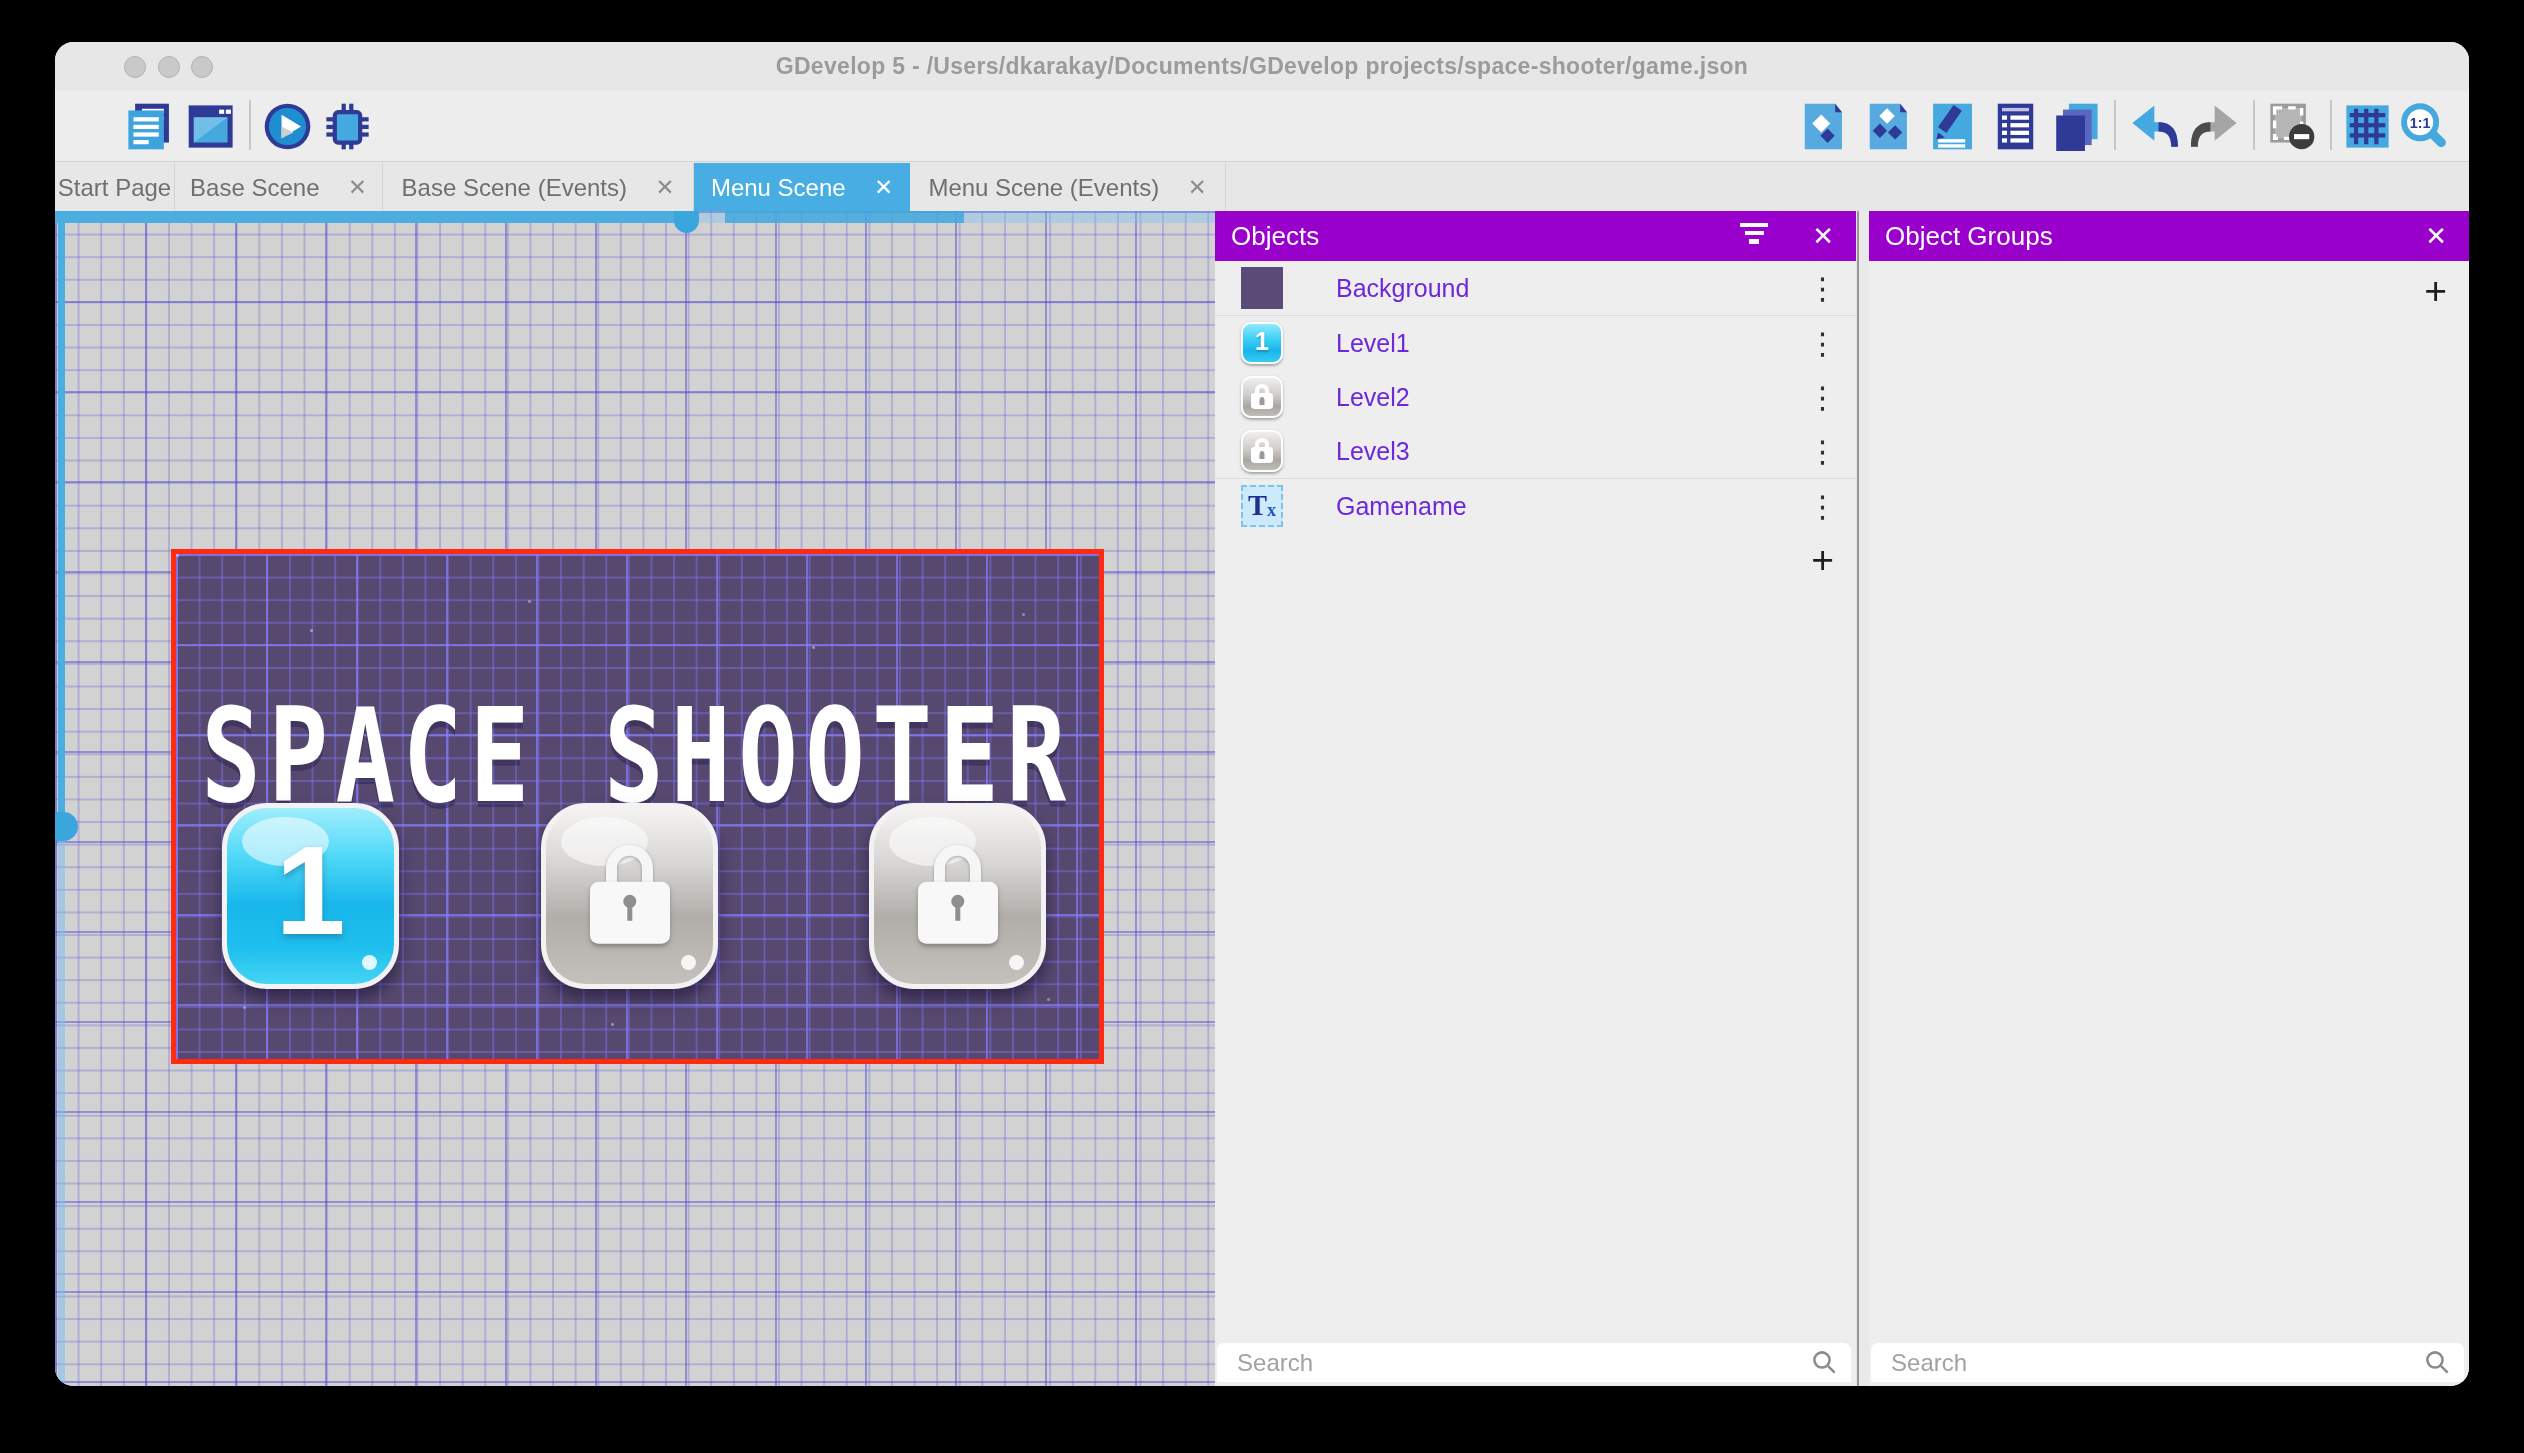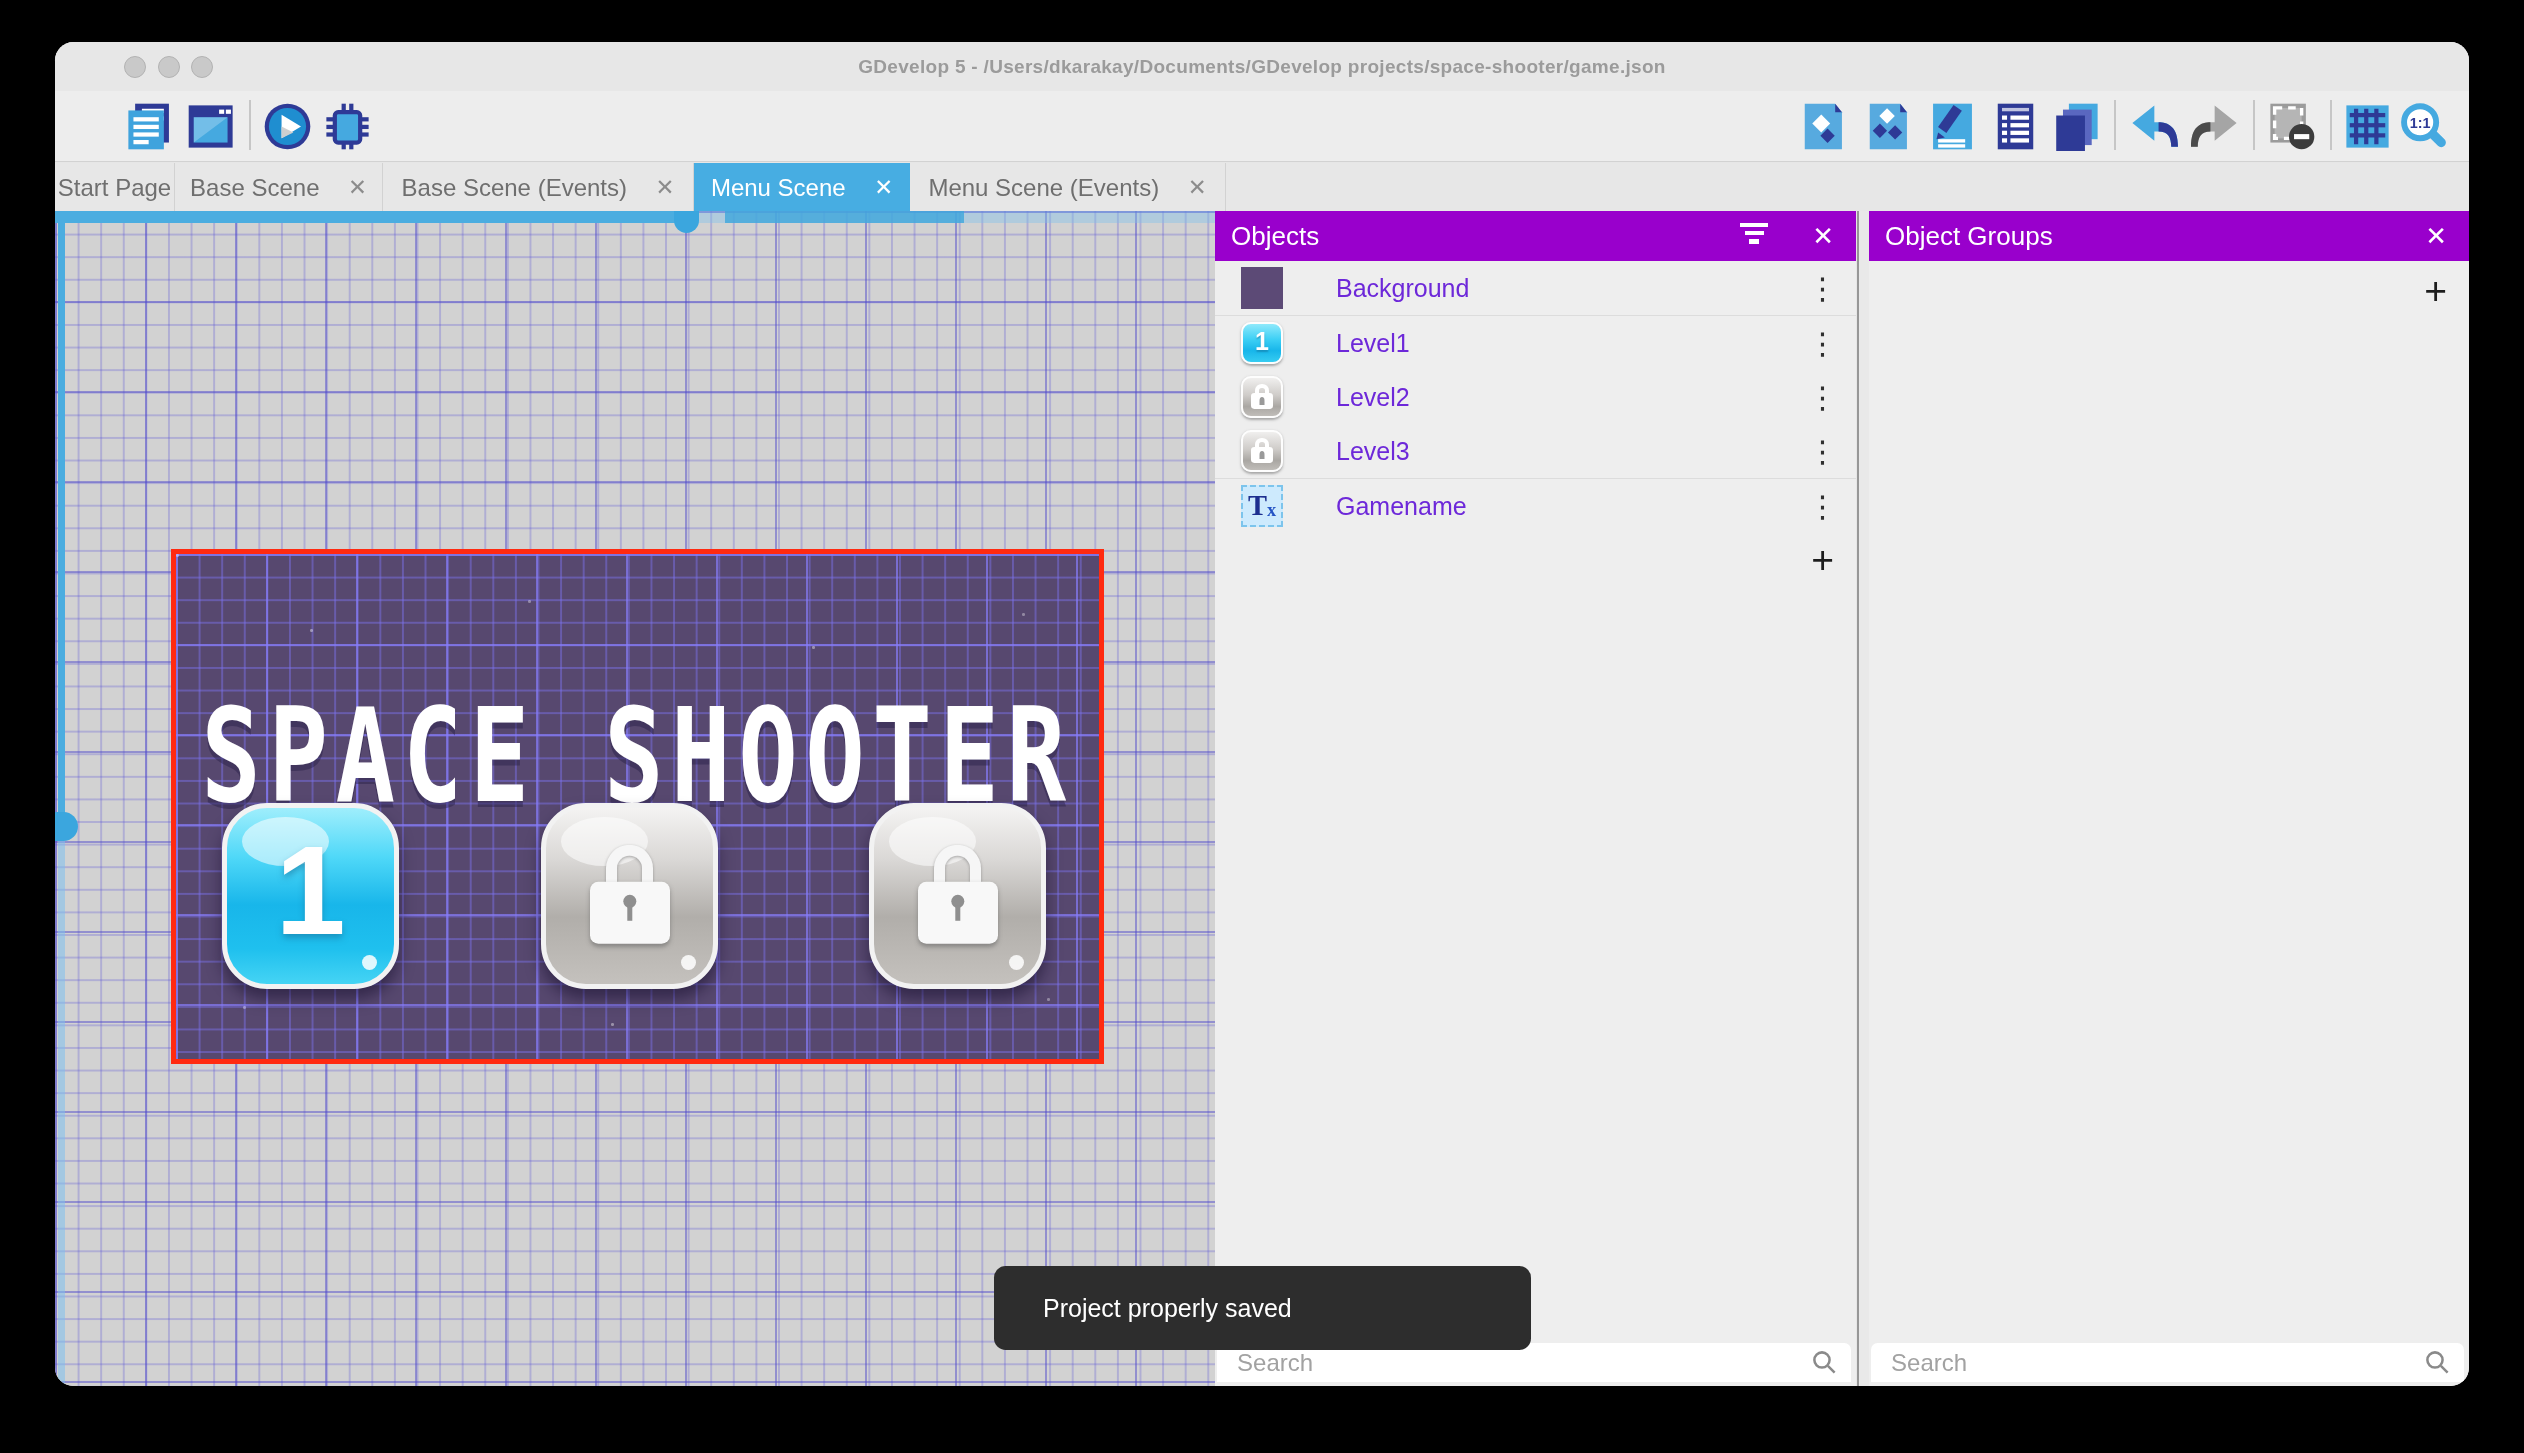--- a/index.html
+++ b/index.html
@@ -6,21 +6,21 @@
   body{width:2525px;height:1453px;background:#000;font-family:"Liberation Sans",sans-serif;position:relative;overflow:hidden;}
 
   .window{position:absolute;left:55px;top:42px;width:2414px;height:1344px;background:#e6e6e6;
     border-radius:18.4px;overflow:hidden;box-shadow:0 25px 75px rgba(0,0,0,.85);}
 
   
   .titlebar{position:absolute;left:0;top:0;width:100%;height:49px;background:#e7e7e7;border-bottom:0.8px solid #d6d6d6;}
   .light{position:absolute;top:14.2px;width:20px;height:20px;border-radius:50%;background:#c9c9c9;border:0.8px solid #b2b2b2;}
   .l1{left:69px}.l2{left:103px}.l3{left:136px}
   .title-text{position:absolute;left:0;right:0;top:0;height:49px;line-height:49px;text-align:center;
-    color:#9b9b9b;font-weight:bold;font-size:19px;letter-spacing:0.3px;white-space:nowrap;}
+    color:#9b9b9b;font-weight:bold;font-size:23px;letter-spacing:0.3px;white-space:nowrap;}
 
   
   .toolbar{position:absolute;left:0;top:49px;width:100%;height:70px;background:#ededed;border-bottom:1.7px solid #d2d2d2;}
   .ti{position:absolute;top:11px;width:49px;height:49px;}
   .tsep{position:absolute;top:9.2px;width:1.7px;height:50px;background:#c6c6c6;}
 
   
   .tabbar{position:absolute;left:0;top:121px;width:100%;height:49px;background:#e7e7e7;display:flex;}
   .tab{height:49px;display:flex;align-items:center;justify-content:center;box-sizing:border-box;
     font-size:24px;color:#6f6f6f;border-right:1.7px solid #d2d2d2;position:relative;}
@@ -333,23 +333,20 @@
             <div class="shackle"></div>
             <div class="lockbody">
               <div class="keyhole"></div>
             </div>
           </div>
       </div>
     </div>
 
   </div>
 
-  <div class="toast">
-      <span>Project properly saved</span>
-    </div>
 
   <div class="panel objects-panel">
     <div class="phead">
       <span class="ptitle">Objects</span>
       <span class="filter-ic">
           <div class="f1"></div>
           <div class="f2"></div>
           <div class="f3"></div>
         </span>
       <span class="pclose">✕</span>

